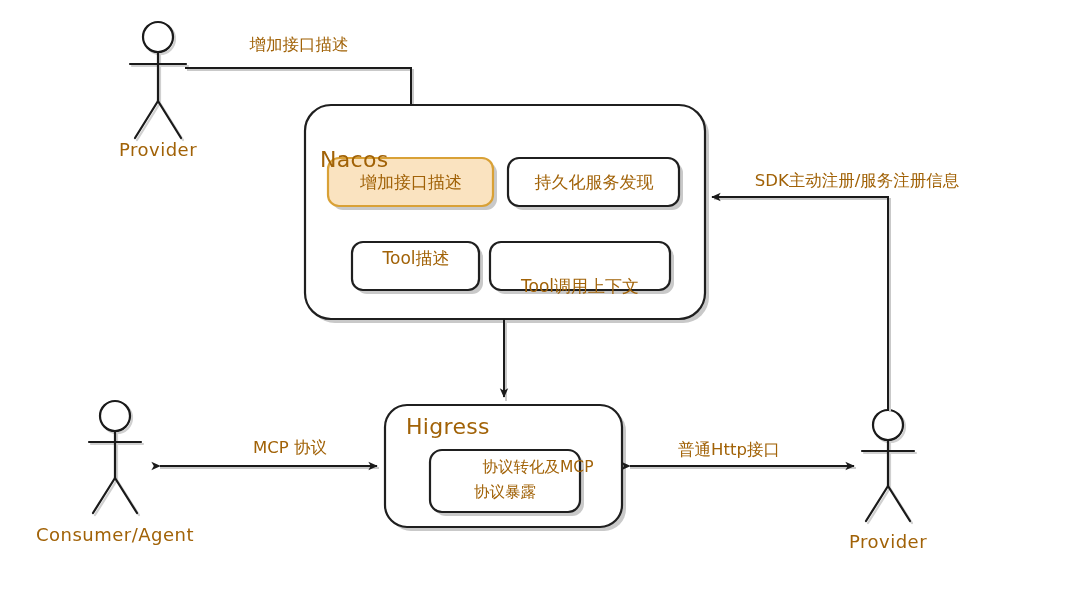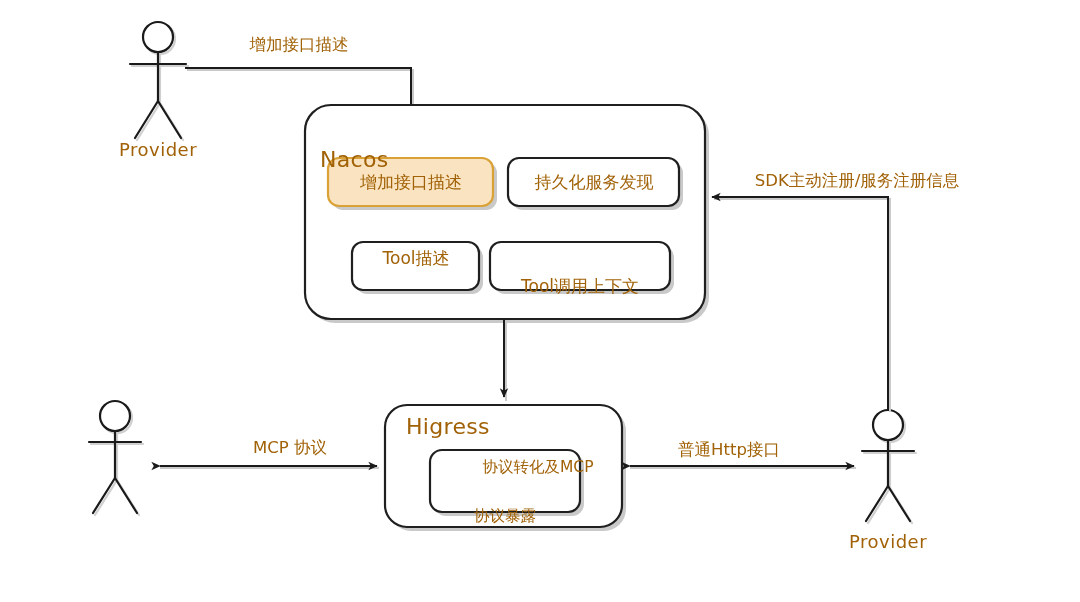--- a/index.html
+++ b/index.html
@@ -203,37 +203,38 @@
     </g>
 
     <g>
       <path class="edge-shadow" d="M630,468 L856,468"></path>
       <path class="edge" d="M630,466 L854,466" marker-start="url(#arrow-solid)" marker-end="url(#arrow-solid)"></path>
     </g>
   </svg>
 
   <div class="lbl lbl-actor center-x" style="left:158px; top:139px;">Provider</div>
 
+  <div class="lbl lbl-actor center-x" style="left:115px; top:524px;">Consumer/Agent</div>
 
   <div class="lbl lbl-actor center-x" style="left:888px; top:531px;">Provider</div>
 
   <div class="lbl lbl-container" style="left:320px; top:119px;margin-top:28px;">Nacos</div>
 
   <div class="lbl lbl-container" style="left:406px; top:414px;">Higress</div>
 
   <div class="lbl lbl-node center-x" style="left:411px; top:172px;">增加接口描述</div>
 
   <div class="lbl lbl-node center-x" style="left:594px; top:172px;">持久化服务发现</div>
 
   <div class="lbl lbl-node center-x" style="left:416px; top:248px;">Tool描述</div>
 
   <div class="lbl lbl-node center-x" style="left:580px; top:256px;margin-top:20px;">Tool调用上下文</div>
 
   <div class="lbl lbl-node-small center-x" style="left:505px; top:458px;margin-left:33px;">协议转化及MCP</div>
-  <div class="lbl lbl-node-small center-x" style="left:505px; top:483px;margin-top:24px;">协议暴露</div>
+  <div class="lbl lbl-node-small center-x" style="left:505px; top:483px;">协议暴露</div>
 
   <div class="lbl lbl-edge center-x" style="left:299px; top:35px;">增加接口描述</div>
 
   <div class="lbl lbl-edge center-x" style="left:857px; top:171px;">SDK主动注册/服务注册信息</div>
 
   <div class="lbl lbl-edge center-x" style="left:274px; top:438px;margin-left:16px;">MCP 协议</div>
 
   <div class="lbl lbl-edge center-x" style="left:729px; top:440px;text-align:right;">普通Http接口</div>
 
 </div>

